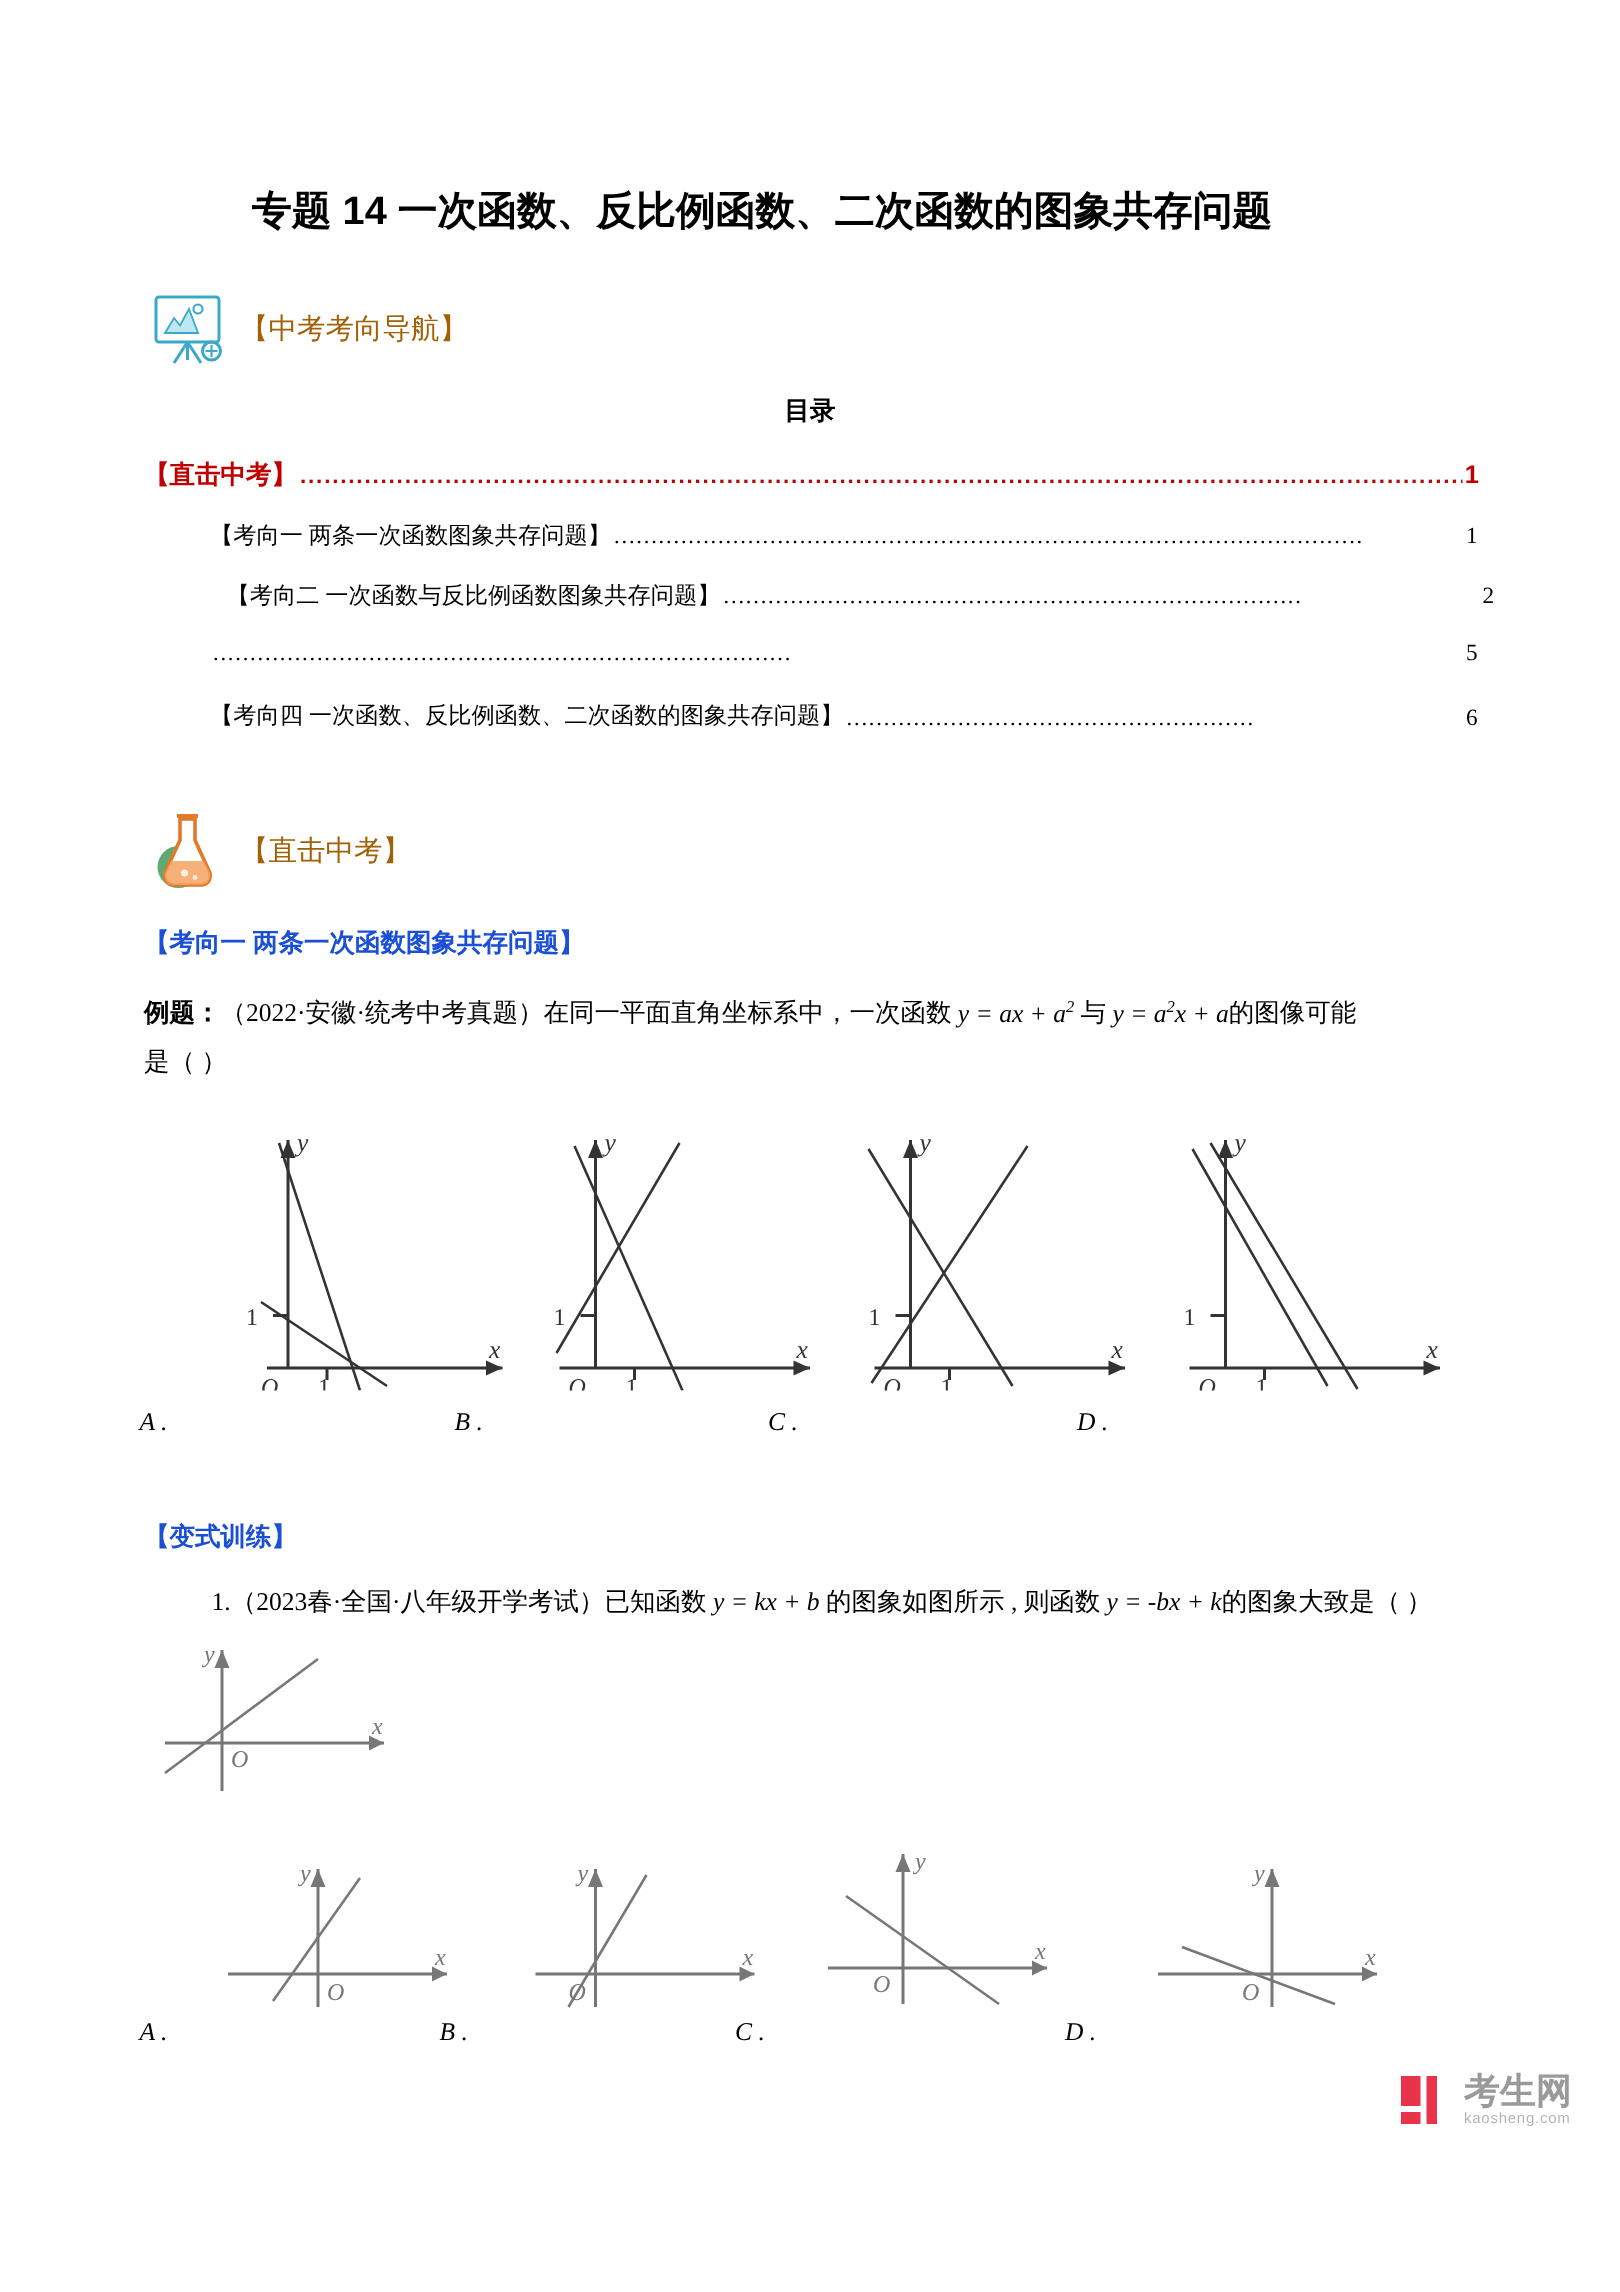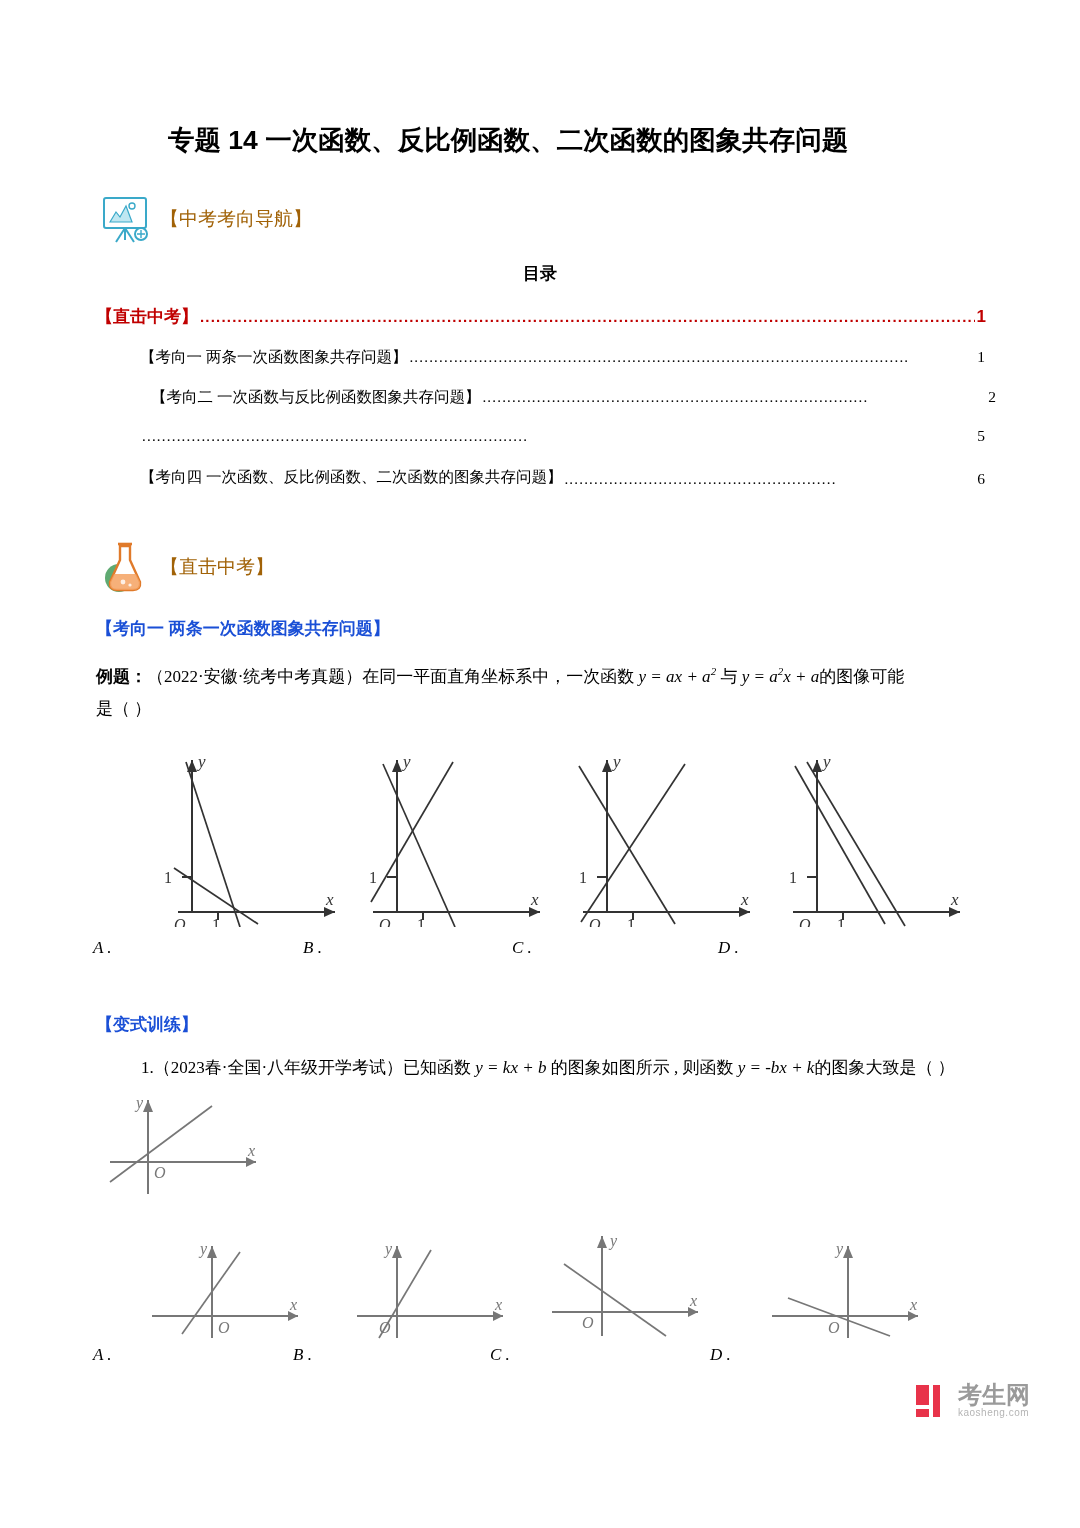--- a/index.html
+++ b/index.html
@@ -52,21 +52,21 @@
   .para { position:absolute; font-size:17px; line-height:30px; }
   .bold { font-weight:bold;text-align:right; }
   .math { font-family:"Liberation Serif", serif; font-style:italic; }
   sup { font-size:11px; vertical-align:super; }
 
   .opt-label { position:absolute; font-style:italic; font-size:17px; }
 
   .graph { position:absolute; }
 
   
-  .wm { position:absolute; right:50px; bottom:30px; display:flex; align-items:flex-end; }
+  .wm { position:absolute; right:32px; bottom:30px; display:flex; align-items:center; }
   .wm-mark { width:34px; height:34px; position:relative; margin-right:9px; }
   .wm-text { line-height:1.05; }
   .wm-text .t1 { font-family:"Liberation Sans", sans-serif; font-size:24px; color:#9a9a9a; font-weight:bold; }
   .wm-text .t2 { font-family:"Liberation Sans", sans-serif; font-size:10px; color:#b5b5b5; letter-spacing:0.5px; }
 </style>
 </head>
 <body>
 
 <div class="page">
 

